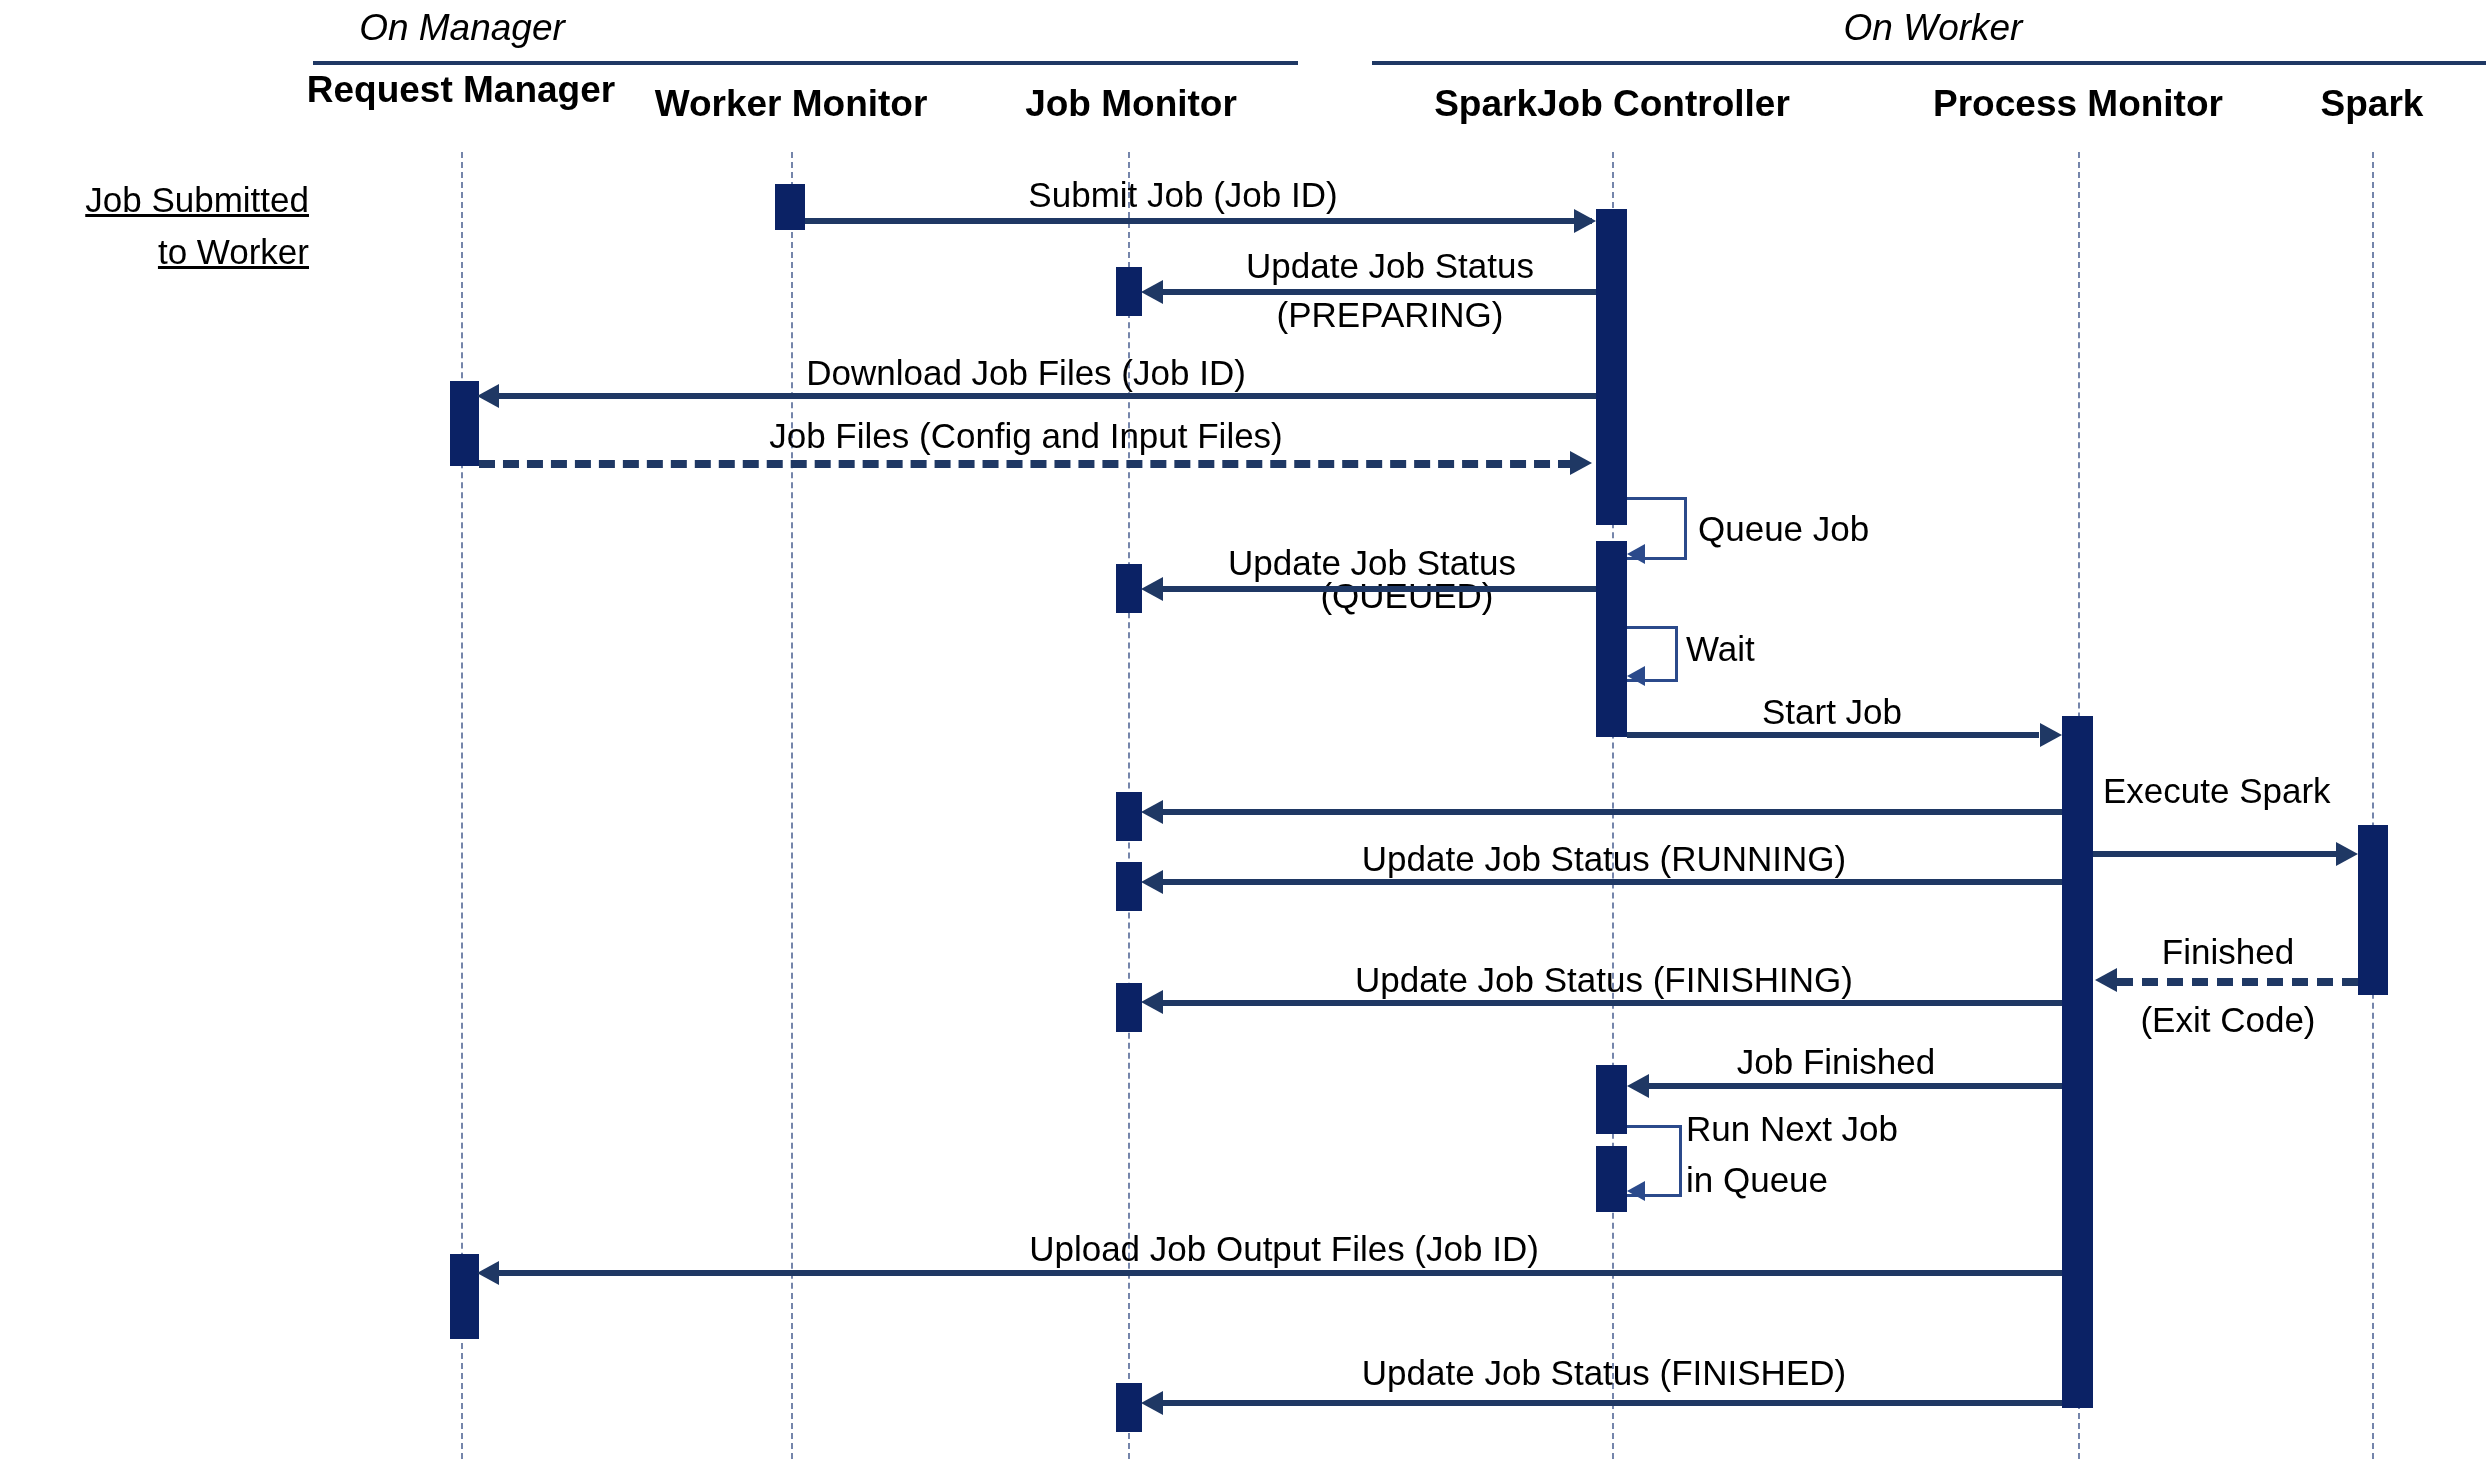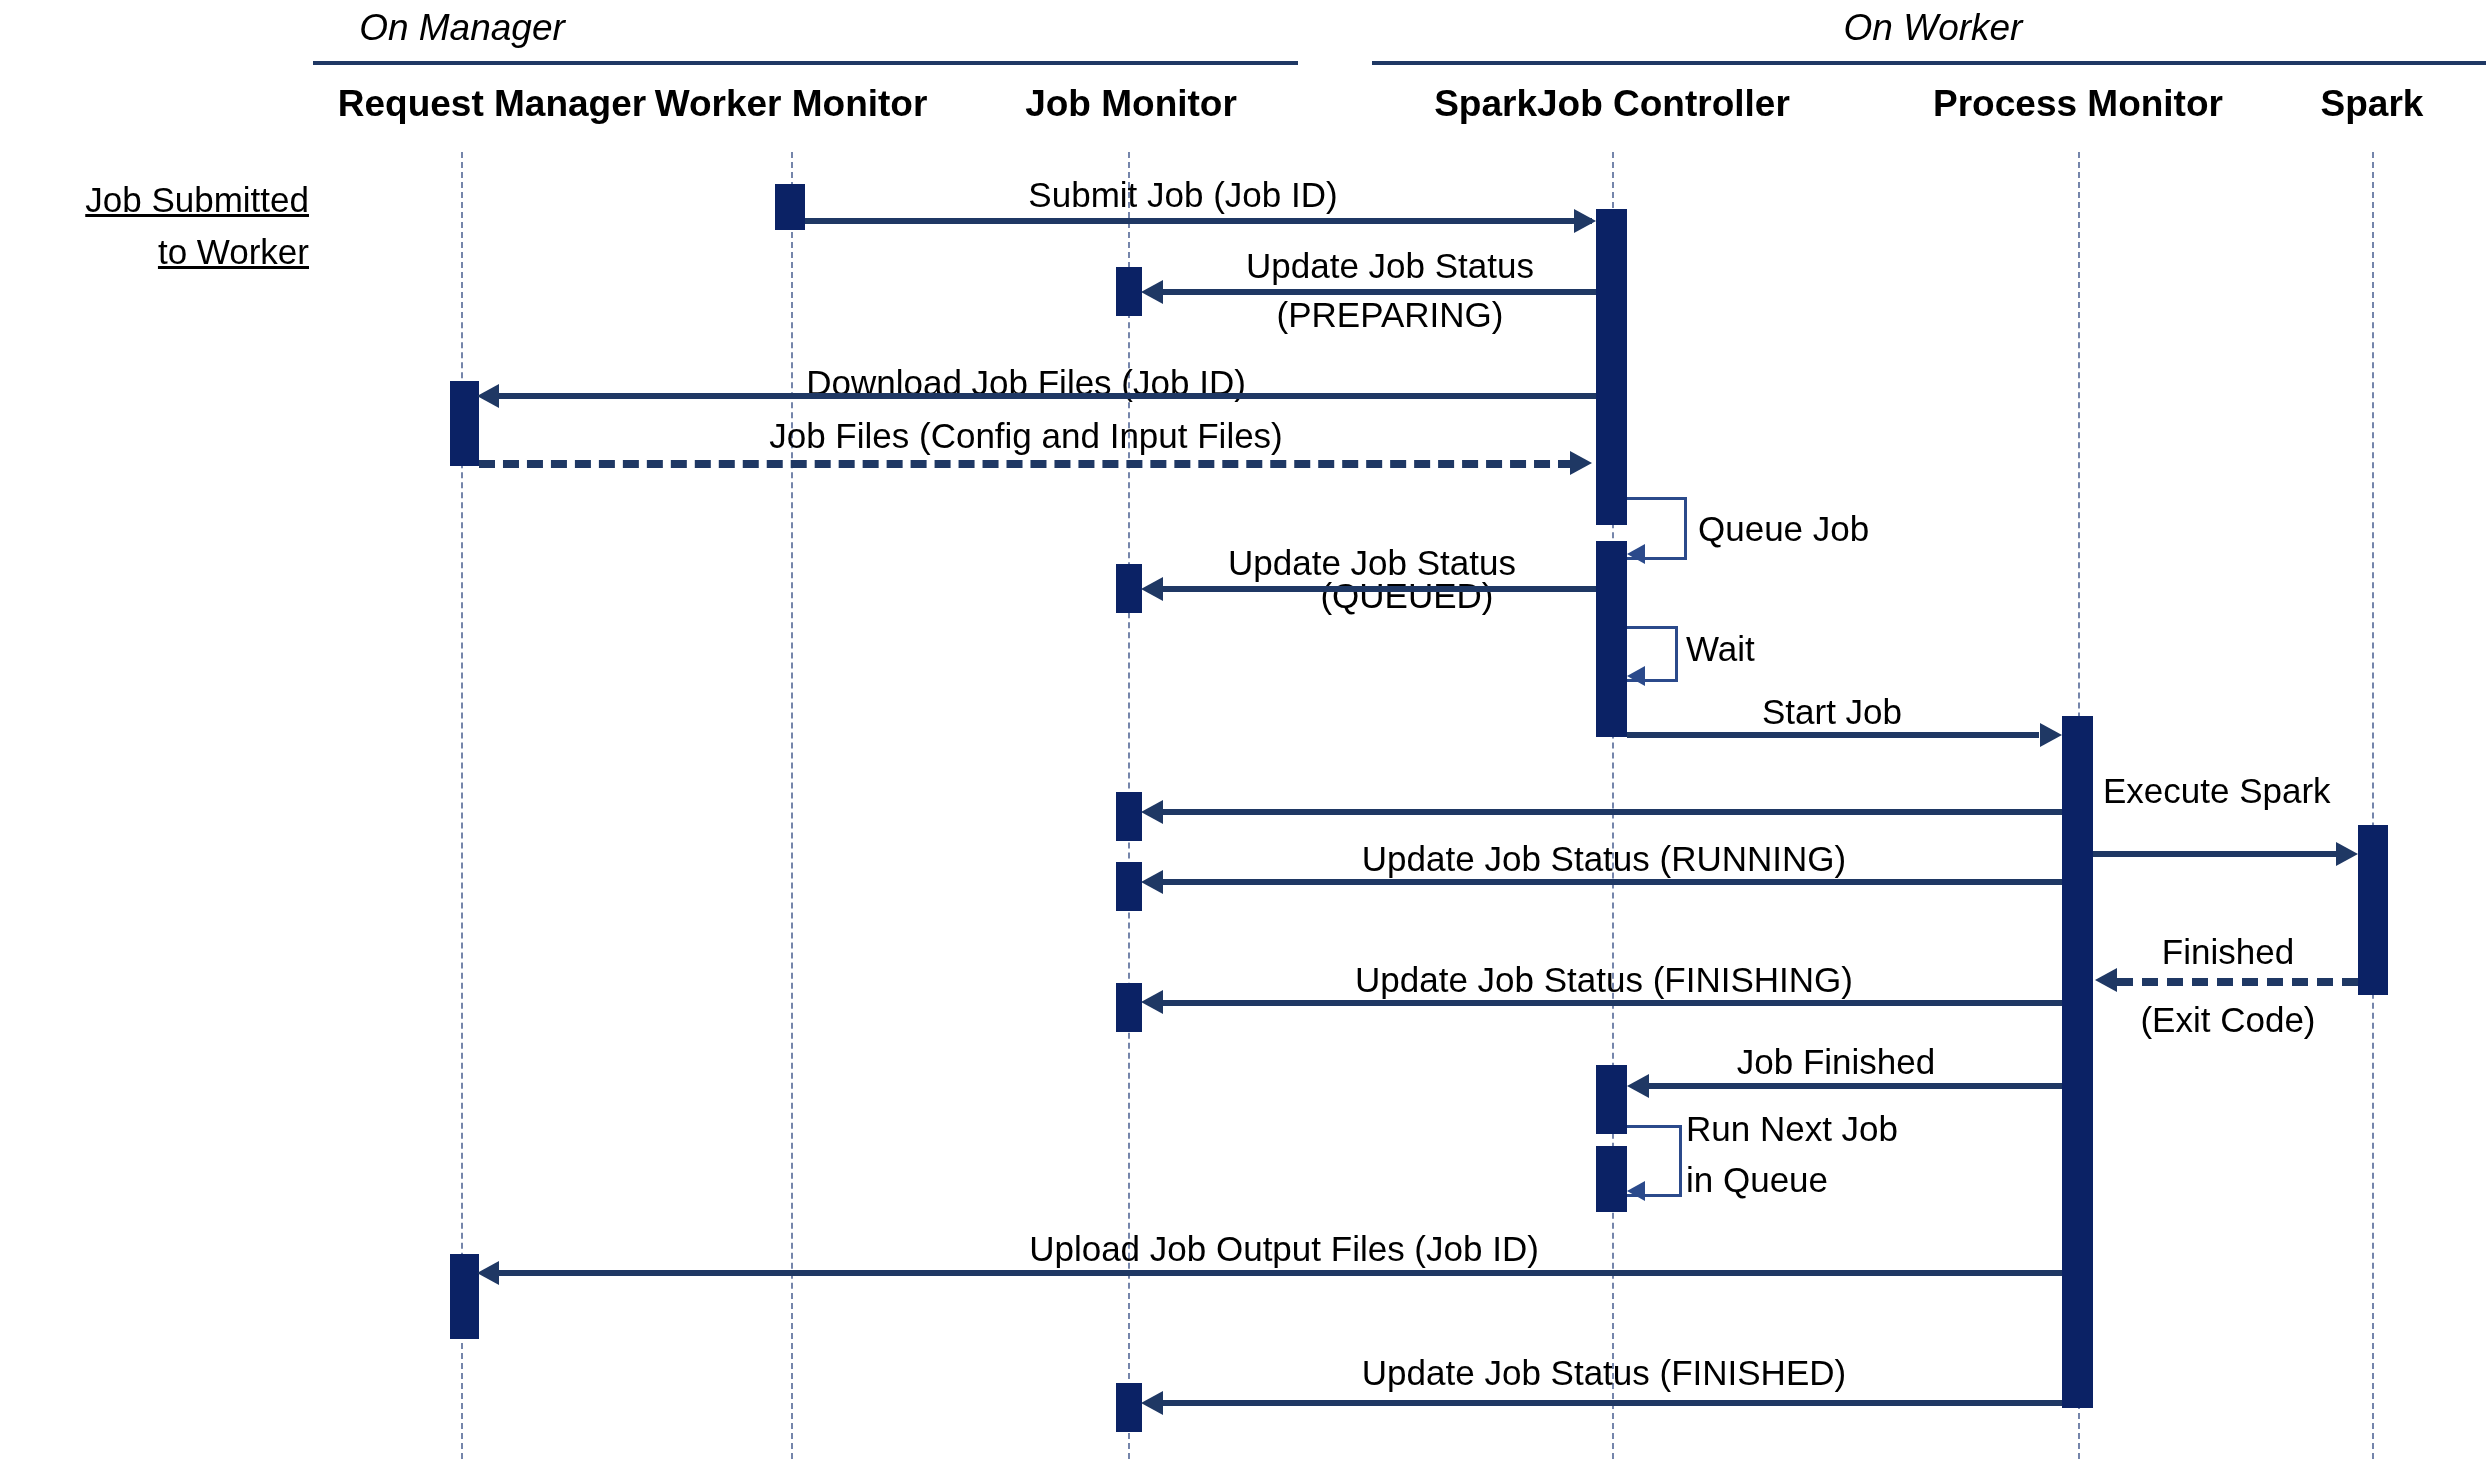--- a/index.html
+++ b/index.html
@@ -44,21 +44,21 @@
 <body>
 
 <div id="canvas">
 
   <div class="grp-label" style="left:462px;top:7.4px;transform:translateX(-50%);">On Manager</div>
   <div class="grp-rule" style="left:313px;top:61px;width:985px;"></div>
 
   <div class="grp-label" style="left:1933px;top:7.4px;transform:translateX(-50%);">On Worker</div>
   <div class="grp-rule" style="left:1372px;top:61px;width:1114px;"></div>
 
-  <div class="actor" style="left:461px;top:83px;transform:translateX(-50%);margin-left:31px;">Request Manager</div>
+  <div class="actor" style="left:461px;top:69px;transform:translateX(-50%);">Request Manager</div>
   <div class="actor" style="left:791px;top:83px;transform:translateX(-50%);">Worker Monitor</div>
   <div class="actor" style="left:1131px;top:83px;transform:translateX(-50%);">Job Monitor</div>
   <div class="actor" style="left:1612px;top:83px;transform:translateX(-50%);">SparkJob Controller</div>
   <div class="actor" style="left:2078px;top:83px;transform:translateX(-50%);">Process Monitor</div>
   <div class="actor" style="left:2372px;top:83px;transform:translateX(-50%);">Spark</div>
 
   <div class="lifeline" style="left:461px;top:152px;height:1307px;"></div>
   <div class="lifeline" style="left:791px;top:152px;height:1307px;"></div>
   <div class="lifeline" style="left:1128px;top:152px;height:1307px;"></div>
   <div class="lifeline" style="left:1612px;top:152px;height:1307px;"></div>
@@ -92,21 +92,21 @@
 
   <div class="msg-label center" style="left:1183px;top:175px;">Submit Job (Job ID)</div>
   <div class="msg-line" style="left:805px;top:218px;width:787px;"></div>
   <div class="arrow-r" style="left:1574px;top:209px;"></div>
 
   <div class="msg-label center" style="left:1390px;top:246px;">Update Job Status</div>
   <div class="msg-label center" style="left:1390px;top:295px;">(PREPARING)</div>
   <div class="msg-line" style="left:1162px;top:289px;width:434px;"></div>
   <div class="arrow-l" style="left:1141px;top:280px;"></div>
 
-  <div class="msg-label center" style="left:1026px;top:353px;margin-top:10px;">Download Job Files (Job ID)</div>
+  <div class="msg-label center" style="left:1026px;top:353px;">Download Job Files (Job ID)</div>
   <div class="msg-line" style="left:497px;top:393px;width:1099px;"></div>
   <div class="arrow-l" style="left:477px;top:384px;"></div>
 
   <div class="msg-label center" style="left:1026px;top:416px;">Job Files (Config and Input Files)</div>
   <div class="msg-dash" style="left:479px;top:460px;width:1095px;"></div>
   <div class="arrow-r" style="left:1570px;top:451px;"></div>
 
   <div class="loop-box" style="left:1627px;top:497px;width:57px;height:57px;"></div>
   <div class="loop-arrow" style="left:1627px;top:544px;"></div>
   <div class="msg-label" style="left:1698px;top:509px;">Queue Job</div>

